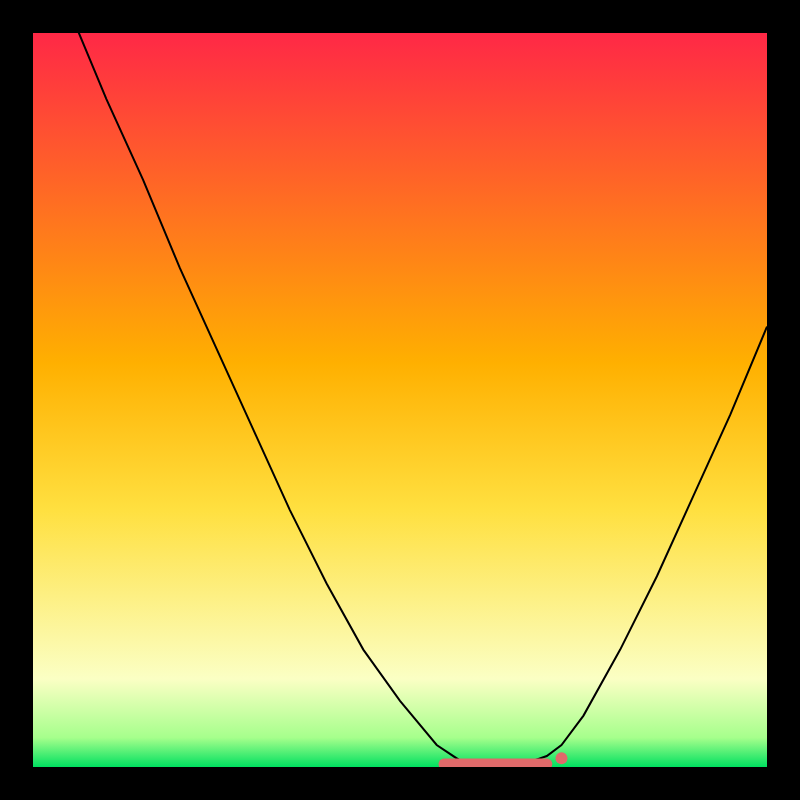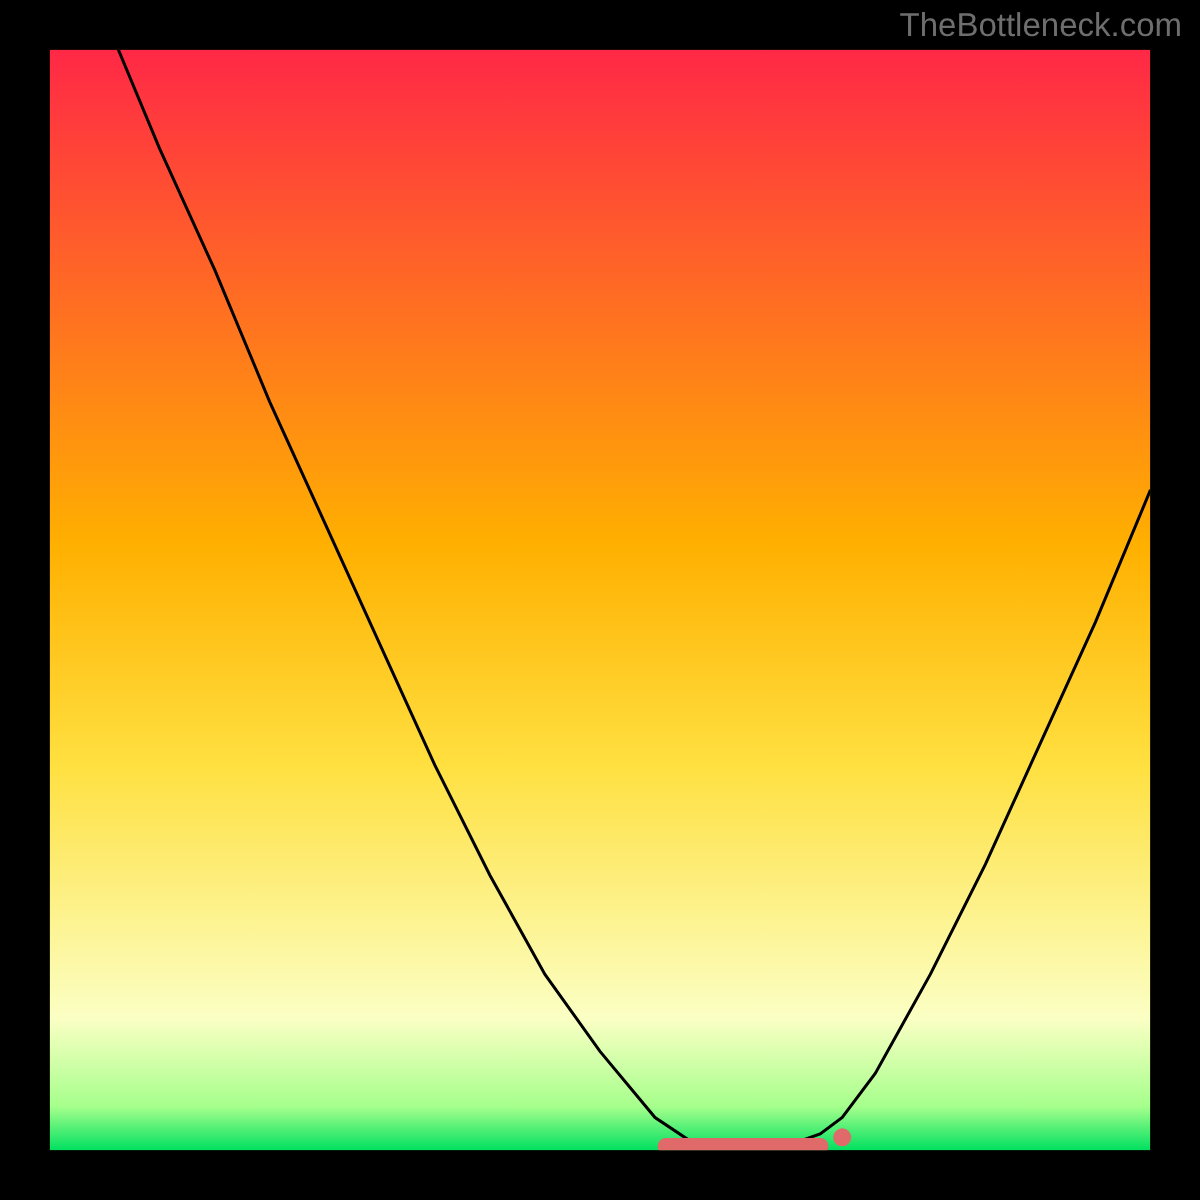--- a/index.html
+++ b/index.html
@@ -28,21 +28,20 @@
     height: 734px;
     overflow: hidden;
     z-index: 5;
   }
   svg { display: block; }
 </style>
 </head>
 <body>
 
 <div class="frame">
-  <div class="watermark">TheBottleneck.com</div>
   <div class="plot-wrap">
     <svg id="chart-svg" width="734" height="734" viewBox="0 0 734 734">
       <defs>
         <linearGradient id="bg-grad" x1="0" y1="0" x2="0" y2="1">
             <stop offset="0%" stop-color="#ff2846"></stop>
             <stop offset="45%" stop-color="#ffb000"></stop>
             <stop offset="65%" stop-color="#ffe040"></stop>
             <stop offset="88%" stop-color="#fbffc4"></stop>
             <stop offset="96%" stop-color="#a6ff8c"></stop>
             <stop offset="100%" stop-color="#00e060"></stop>

